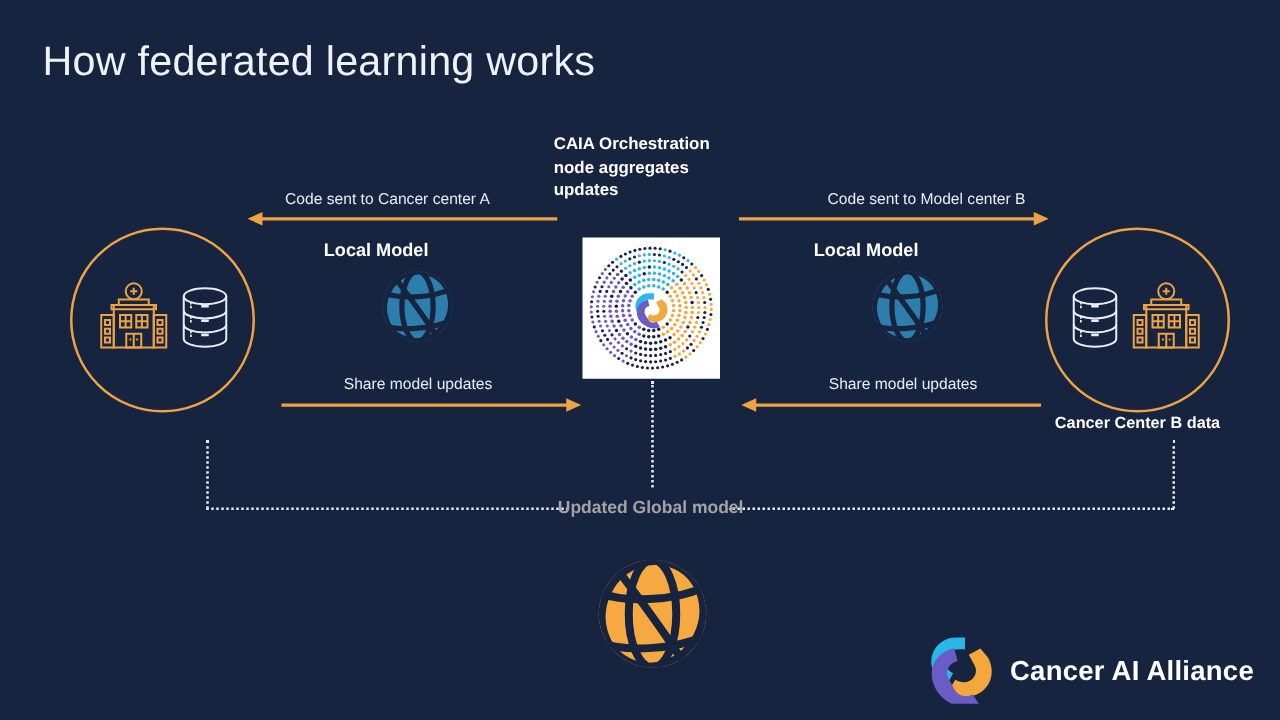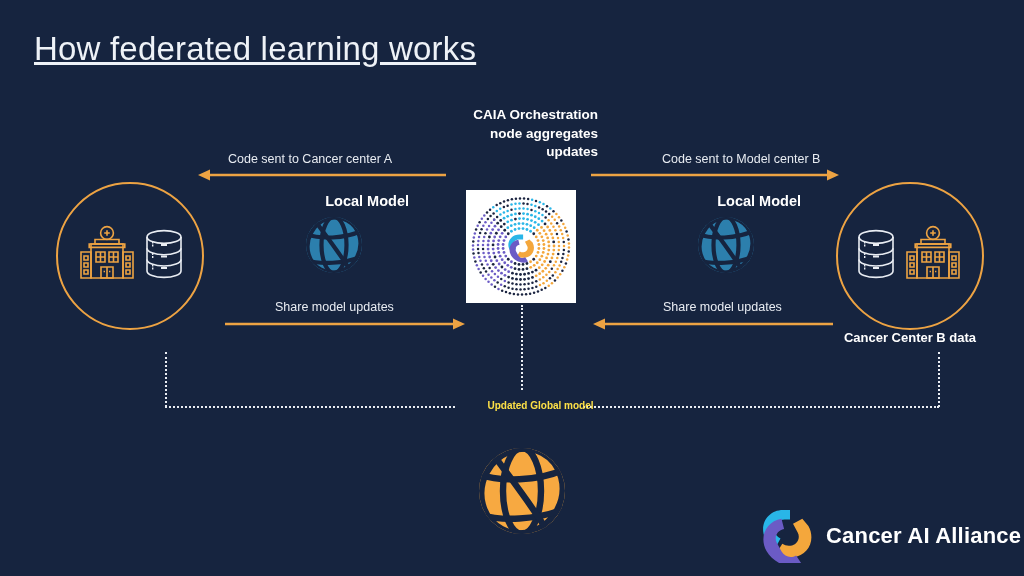--- a/index.html
+++ b/index.html
@@ -22,29 +22,28 @@
   
   #page-title {
     position: absolute;
     left: 34px;
     top: 30px;
     font-size: 33px;
     font-weight: 400;
     letter-spacing: 0.2px;
     color: #eef2f7;
     white-space: nowrap;
-    text-decoration: underline;
   }
   
   #center-caption {
     position: absolute;
     left: 443px;
     top: 106px;
     width: 155px;
-    text-align: right;
+    text-align: left;
     font-size: 13.5px;
     font-weight: bold;
     line-height: 18.5px;
     color: #ffffff;
   }
   
   #orchestration-card {
     position: absolute;
     left: 466px;
     top: 190px;
@@ -82,21 +81,21 @@
     color: #ffffff;
     white-space: nowrap;
   }
   #endpoint-a-label { left: 0px; top: 330px; }
   #endpoint-b-label { left: 780px; top: 330px; }
 
   
   .local-model {
     position: absolute;
     width: 150px;
-    text-align: right;
+    text-align: left;
   }
   #local-model-a { left: 259px; top: 193px; }
   #local-model-b { left: 651px; top: 193px; }
   .local-model .lm-label {
     font-size: 14.5px;
     font-weight: bold;
     color: #ffffff;
     margin-bottom: 5px;
   }
   .local-model .lm-globe {
@@ -139,36 +138,35 @@
   #dot-b-h { left: 583px; top: 406px; width: 356px; }
   #dot-center-v { left: 521px; top: 305px; height: 85px; }
 
   
   #global-model-caption {
     position: absolute;
     left: 443px;
     top: 395px;
     width: 155px;
     text-align: center;
-    font-size: 10px;
+    font-size: 14px;
     font-weight: bold;
     line-height: 21px;
-    color: #fde047;
-    margin-left: 20px;
+    color: #a3a3a3;
   }
   #global-model-globe {
     position: absolute;
     left: 474px;
     top: 443px;
   }
 
   
   #brand {
     position: absolute;
-    left: 757px;
+    left: 739px;
     top: 505px;
     display: flex;
     align-items: center;
     gap: 11px;
   }
   #brand-name {
     font-size: 22px;
     font-weight: bold;
     color: #ffffff;
     letter-spacing: 0.2px;

